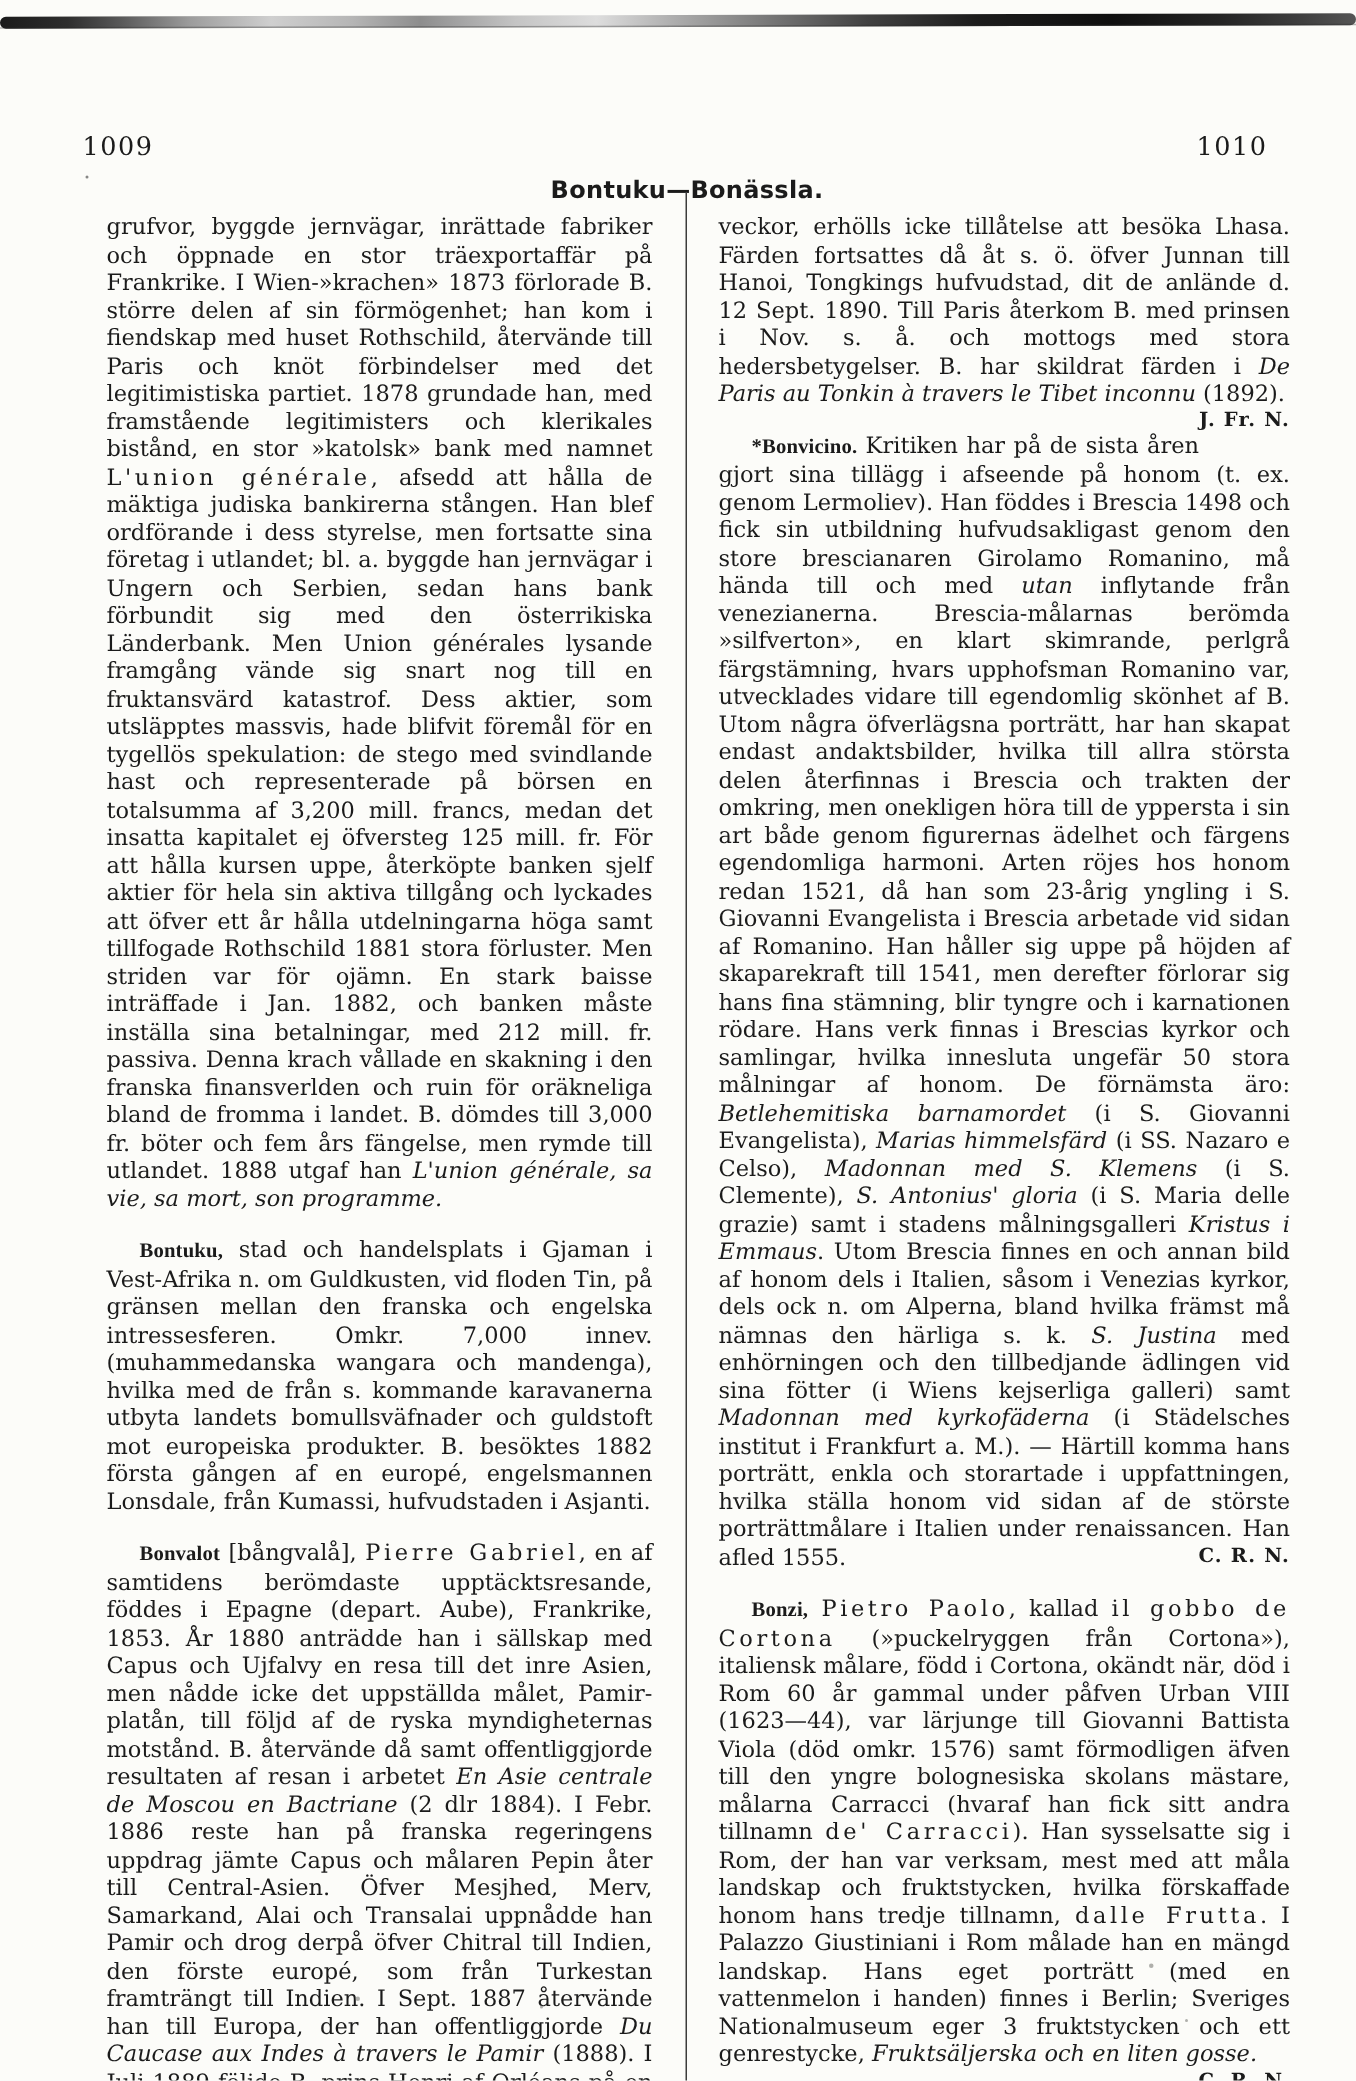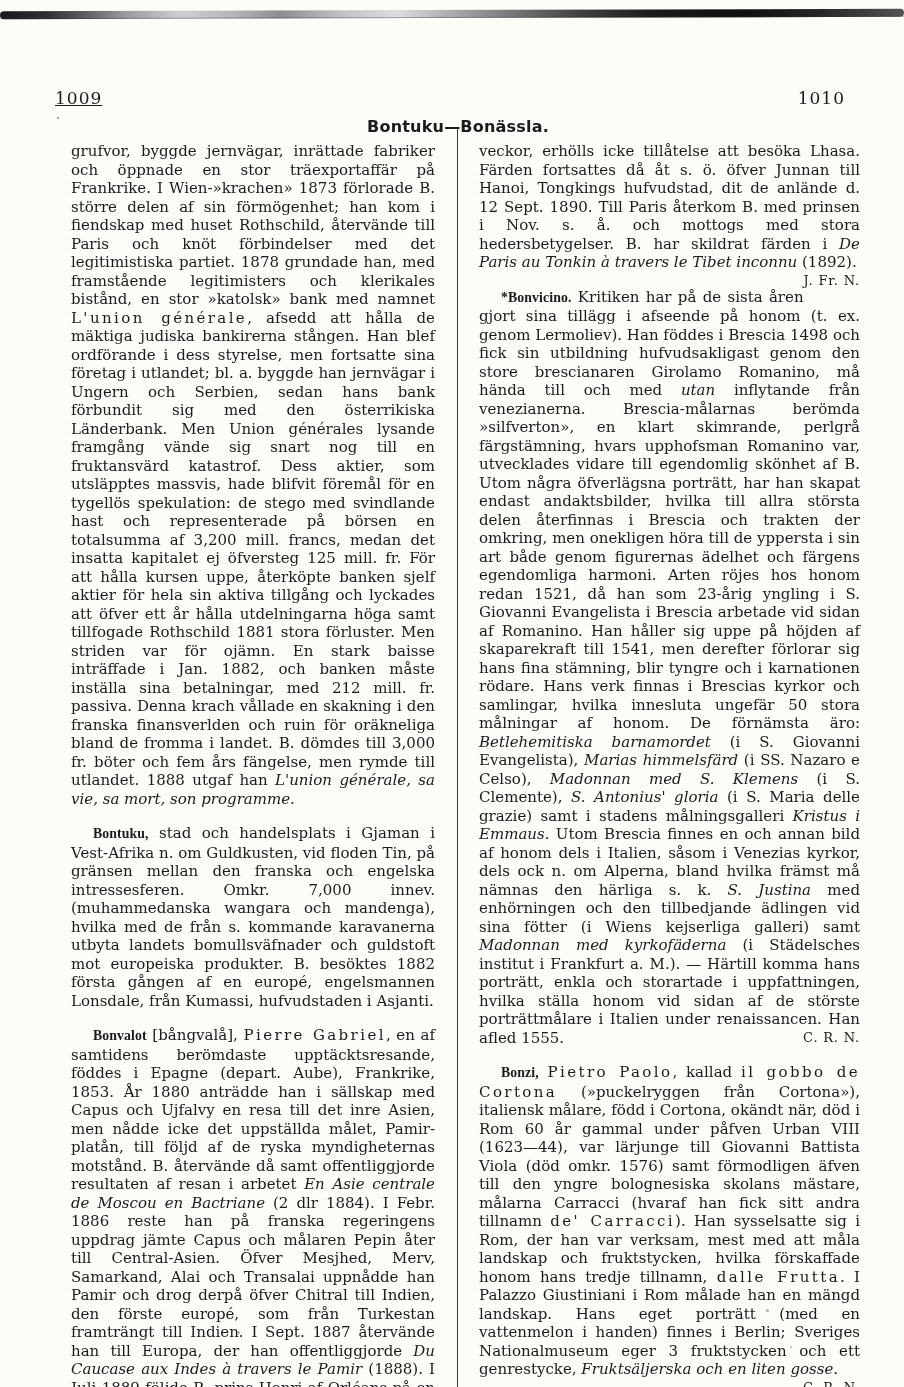--- a/index.html
+++ b/index.html
@@ -29,21 +29,21 @@
   }
   .scan-bar:after {
     content: ""; position: absolute; left: 0; top: 7px;
     width: 100%; height: 1px; background: rgba(40,40,40,.35);
   }
   .header {
     position: absolute; top: 88px; left: 55px; right: 55px; height: 24px;
     font-size: 17px;
   }
   .pagenum { position: absolute; top: 0; letter-spacing: 1px; }
-  .pagenum.left { left: 0; text-decoration: underline; }
+  .pagenum.left { left: 0; }
   .pagenum.right { right: 4px; }
   .run-title {
     position: absolute; left: 348px; top: 0; transform: translateX(-50%);
     left: 403px;
     font-family: "DejaVu Sans", sans-serif;
     font-weight: bold; font-size: 16px; letter-spacing: 0.2px;
     white-space: nowrap;
     margin-top: 29px;
   }
   .columns {
@@ -67,21 +67,21 @@
   .run-n  { }
   .run-b  {
     font-family: Liberation Serif, serif;
     font-weight: bold; font-size: 13.8px;
     letter-spacing: 0.1px;
   }
   .run-i  { font-style: italic; }
   .run-sp { letter-spacing: 2.4px; }
   .run-sig {
     float: right;
-    font-weight: normal; font-size: 13px; letter-spacing: 0.8px;
+    font-weight: bold; font-size: 13px; letter-spacing: 0.8px;
     line-height: 18.5px;
   }
   .speck {
     position: absolute; width: 3px; height: 3px; border-radius: 50%;
     background: #8f8f8a; opacity: .7;
   }
   .speck.s1 { left: 103px; top: 1297px; width: 2px; height: 2px; }
   .speck.s2 { left: 237px; top: 1331px; }
   .speck.s3 { left: 360px; top: 1337px; width: 2px; height: 2px; }
   .speck.s4 { left: 766px; top: 1309px; }

